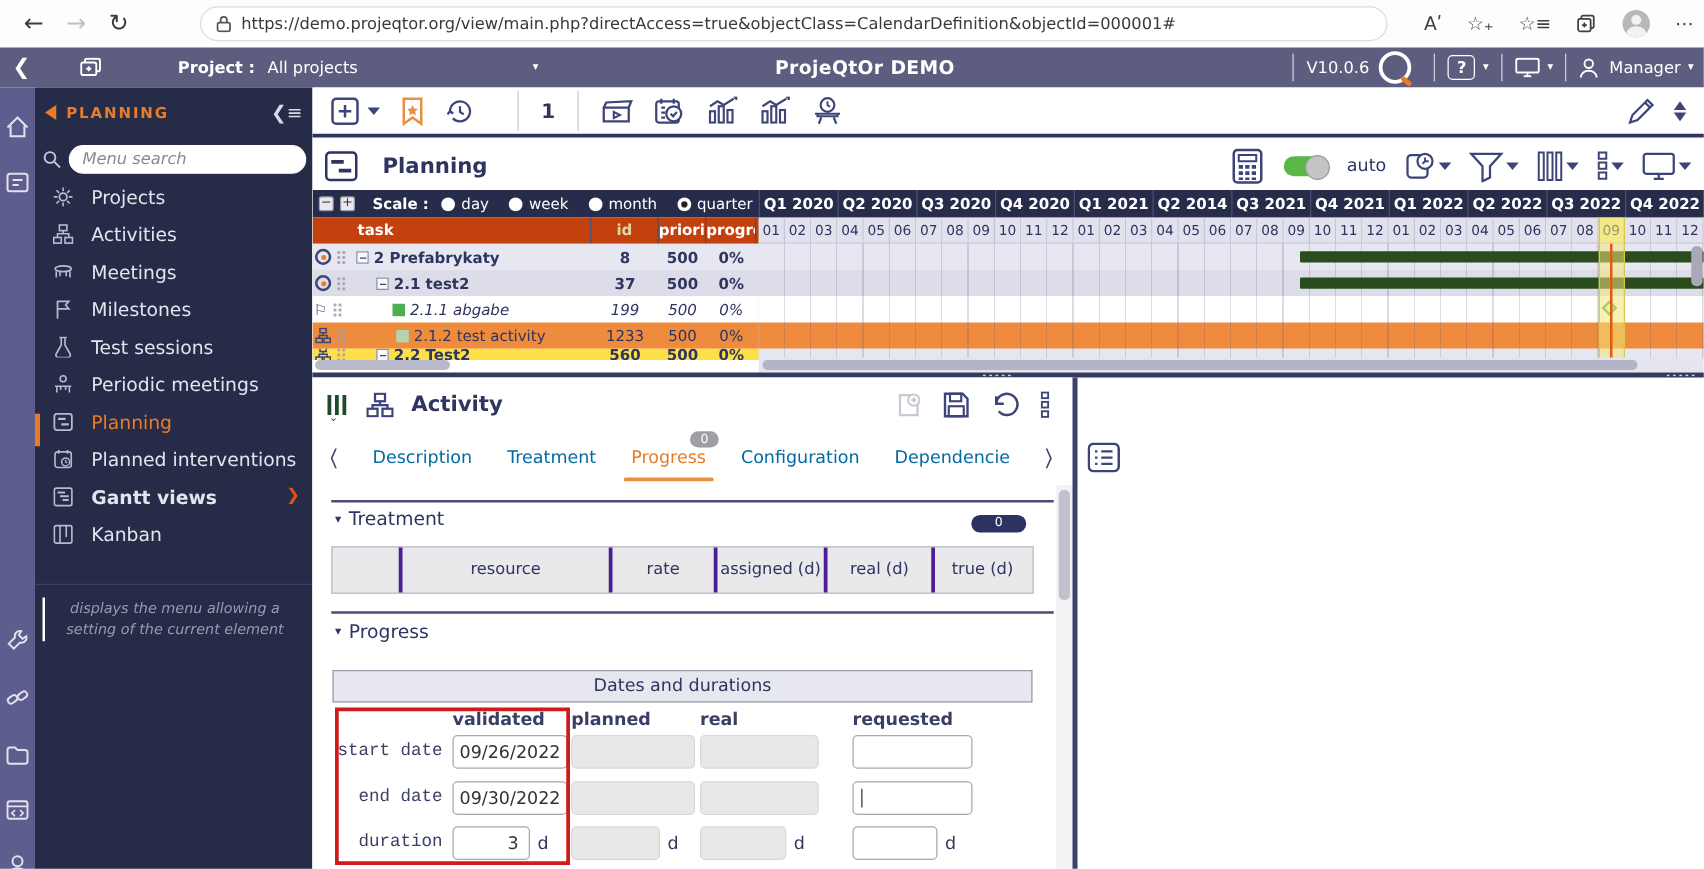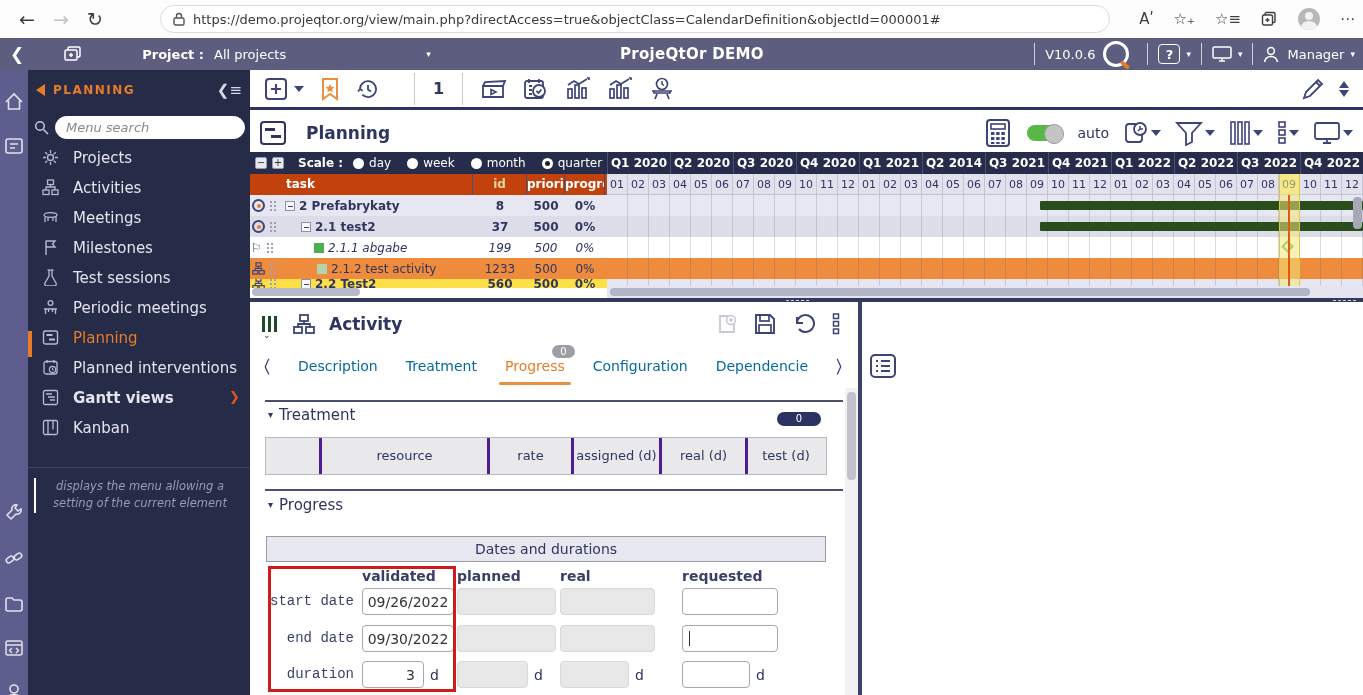--- a/index.html
+++ b/index.html
@@ -795,21 +795,21 @@
 
     <div class="hline" style="top:98px"></div>
     <div class="secttitle" style="left:18px; top:104px"><span class="arr">▾</span><span>Treatment</span></div>
     <div id="assign-badge">0</div>
     <div id="assign-table">
         <div class="acol" style="width: 56px;"></div>
         <div class="acol" style="width: 168px;">resource</div>
         <div class="acol" style="width: 84px;">rate</div>
         <div class="acol" style="width: 88px;">assigned (d)</div>
         <div class="acol" style="width: 86px;">real (d)</div>
-        <div class="acol" style="width: 76px;">test (d)</div>
+        <div class="acol" style="width: 76px;">true (d)</div>
       </div>
 
     <div class="hline" style="top:187px"></div>
     <div class="secttitle" style="left:18px; top:194px"><span class="arr">▾</span><span>Progress</span></div>
     <div id="dates-bar">Dates and durations</div>
     <div id="dategrid" style="position: absolute; inset: 0px;">
         <span class="colhdr" style="left: 112px;">validated</span>
         <span class="colhdr" style="left: 207px;">planned</span>
         <span class="colhdr" style="left: 310px;">real</span>
         <span class="colhdr" style="left: 432px;">requested</span>

